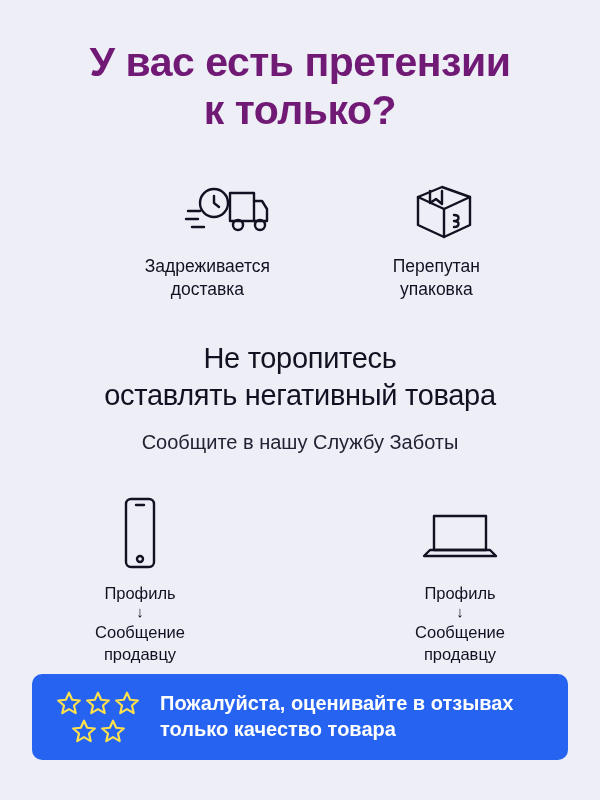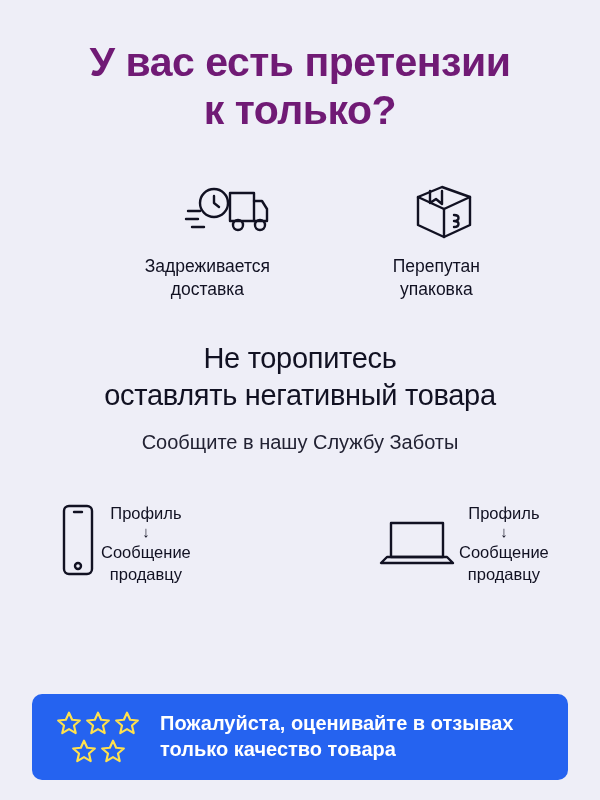--- a/index.html
+++ b/index.html
@@ -87,21 +87,21 @@
   .devices {
     display: flex;
     justify-content: center;
     gap: 150px;
     margin-top: 36px;
     width: 100%;
   }
   .device {
     width: 170px;
     display: flex;
-    flex-direction: row;
+    flex-direction: column;
     align-items: center;
   }
   .device-icon {
     height: 80px;
     display: flex;
     align-items: flex-end;
     justify-content: center;
   }
   .device-steps {
     margin-top: 12px;
@@ -114,21 +114,21 @@
     display: block;
     line-height: 1.1;
     font-size: 15px;
   }
 
   
   .banner {
     position: absolute;
     left: 32px;
     right: 32px;
-    bottom: 20px;
+    bottom: 40px;
     height: 86px;
     background: #2563f0;
     border-radius: 10px;
     display: flex;
     align-items: center;
     padding: 0 20px;
     gap: 16px;
   }
   .stars {
     width: 92px;

